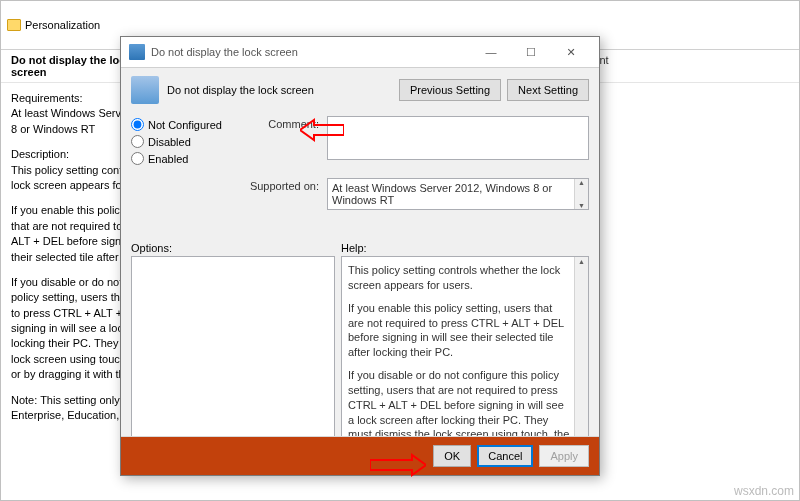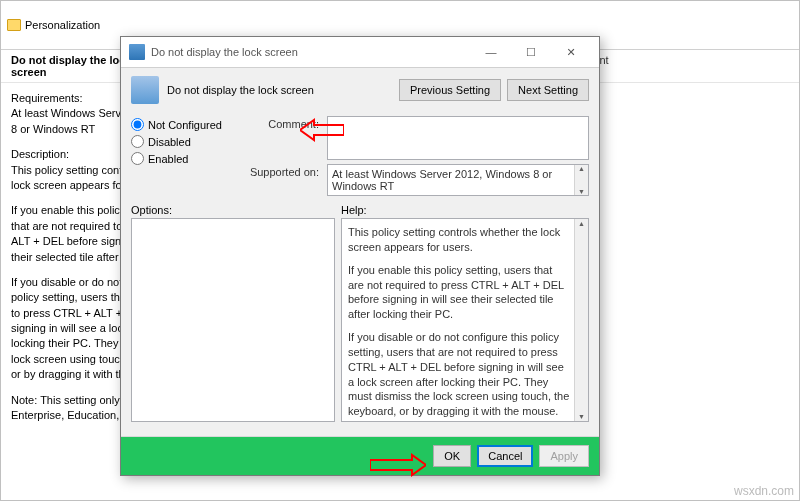--- a/index.html
+++ b/index.html
@@ -26,42 +26,42 @@
     .dlg-controls { display: flex; gap: 0; }
     .dlg-ctrl { width: 40px; height: 20px; display: flex; align-items: center; justify-content: center; color: #555; cursor: pointer; }
     
     .dlg-header2 { padding: 8px 10px; display: flex; align-items: center; }
     .dlg-header2 .icon2 { width: 28px; height: 28px; background: linear-gradient(#a3c4e8,#5b9bd5); border-radius: 2px; margin-right: 8px; }
     .dlg-header2 .txt { flex: 1; }
     .nav-btns { display: flex; gap: 6px; }
     .btn { background: #e1e1e1; border: 1px solid #adadad; padding: 4px 10px; cursor: pointer; font-size: 11px; }
     
     .dlg-body { padding: 4px 10px; }
-    .row { display: flex; align-items: flex-start; gap: 8px; margin-bottom: 2px; }
+    .row { display: flex; align-items: flex-start; gap: 8px; margin-bottom: 16px; }
     .radio-col { width: 110px; }
     .radio-item { display: flex; align-items: center; gap: 4px; padding: 2px 0; cursor: pointer; }
     .radio-item input { margin: 0; }
     .label-col { width: 70px; text-align: right; color: #333; padding-top: 2px; }
     .field-col { flex: 1; }
     .comment-box { width: 100%; height: 44px; border: 1px solid #abadb3; background: #fff; resize: none; font-size: 11px; padding: 2px; }
     .supported-box { width: 100%; border: 1px solid #abadb3; background: #fff; padding: 3px 16px 3px 4px; position: relative; color: #333; }
     .scroll-stub { position: absolute; right: 0; top: 0; bottom: 0; width: 14px; background: #f0f0f0; border-left: 1px solid #d4d4d4; }
     .scroll-stub::before { content: "▲"; position: absolute; top: 0; left: 3px; font-size: 7px; color: #606060; }
     .scroll-stub::after { content: "▼"; position: absolute; bottom: 0; left: 3px; font-size: 7px; color: #606060; }
     
     .split-labels { display: flex; margin-top: 6px; }
     .split-labels .l { width: 210px; }
     .split-labels .r { flex: 1; }
     
     .split-boxes { display: flex; gap: 6px; margin-top: 2px; height: 204px; }
     .options-box { width: 204px; border: 1px solid #abadb3; background: #fff; }
     .help-box { flex: 1; border: 1px solid #abadb3; background: #fff; padding: 6px 18px 6px 6px; overflow: hidden; position: relative; line-height: 1.35; color: #333; }
     .help-box p { margin-bottom: 8px; }
     
-    .dlg-footer { position: absolute; bottom: 0; left: 0; right: 0; padding: 8px 10px; display: flex; justify-content: flex-end; gap: 6px; background: #22c55e; border-top: 1px solid #d9d9d9; }
+    .dlg-footer { position: absolute; bottom: 0; left: 0; right: 0; padding: 8px 10px; display: flex; justify-content: flex-end; gap: 6px; background: #c2410c; border-top: 1px solid #d9d9d9; }
     .btn.default { border: 1px solid #0078d7; box-shadow: 0 0 0 1px #0078d7 inset; }
     .btn.disabled { color: #a0a0a0; border-color: #c0c0c0; background: #efefef; cursor: default; }
     
     
     .arrow { position: absolute; z-index: 50; }
     .arrow svg { display: block; }
     .watermark { position: absolute; bottom: 3px; right: 6px; color: #bbb; font-size: 12px; }
   </style>
 </head>
 <body>

